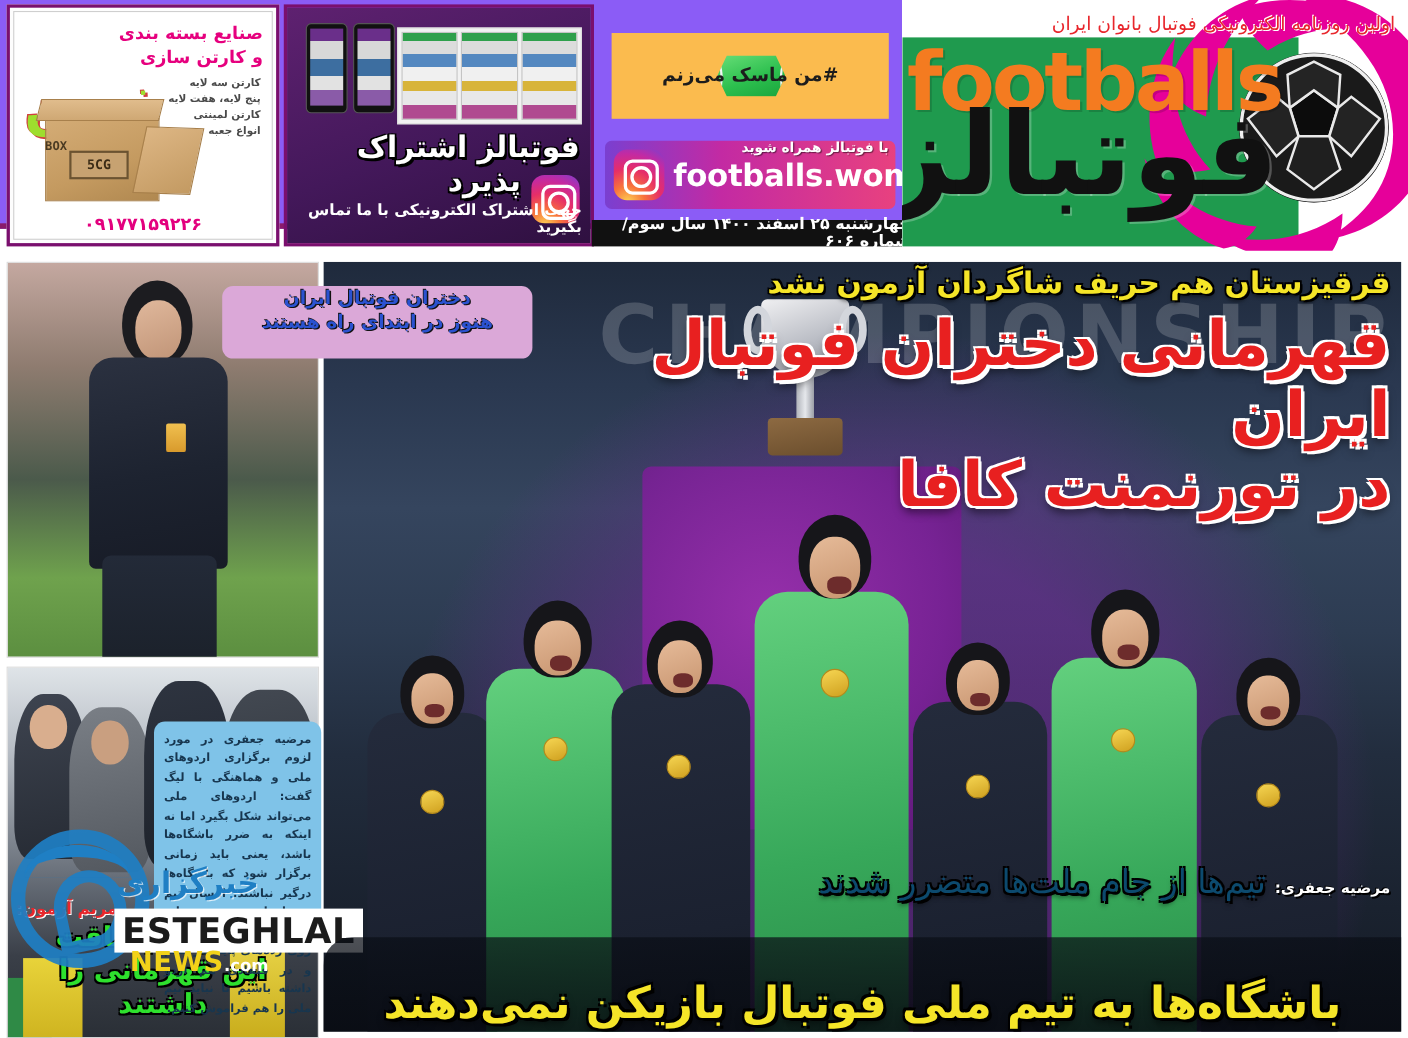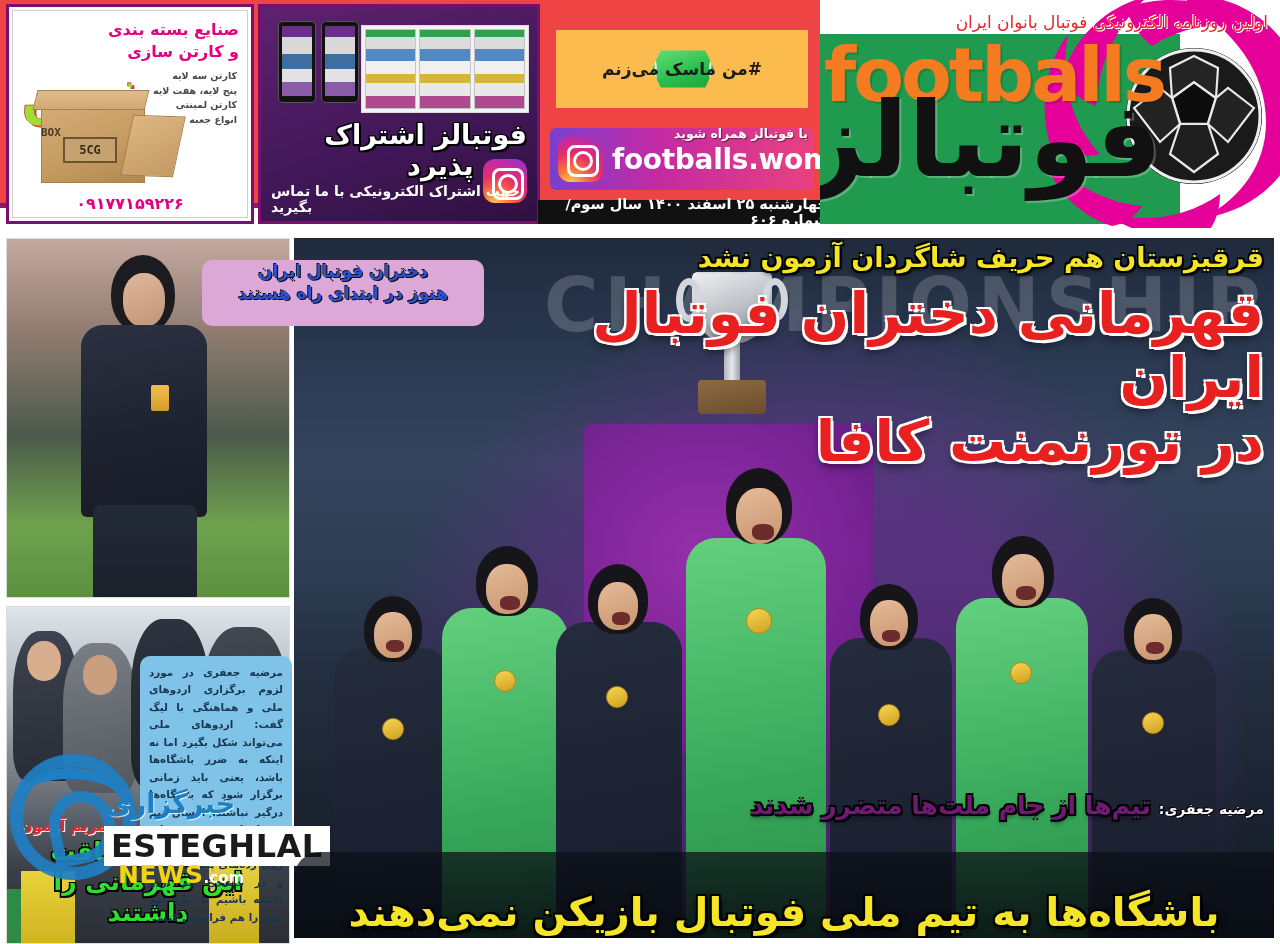--- a/index.html
+++ b/index.html
@@ -20,21 +20,21 @@
     position: relative;
     background: #ffffff;
   }
 
   
   .masthead {
     position: absolute;
     top: 0; left: 0;
     width: 1280px;
     height: 208px;
-    background: #ef4444;
+    background: #8b5cf6;
     border-bottom: 5px solid #8a1b6b;
   }
 
   
   .ad-box {
     position: absolute;
     top: 4px; left: 6px;
     width: 248px; height: 220px;
     background: #fdfdfd;
     border: 3px solid #7a0f6e;
@@ -206,21 +206,21 @@
   .ad-sub-handle {
     color: #e8262c;
     font-size: 30px;
     font-weight: bold;
     direction: ltr;
     letter-spacing: -0.5px;
   }
   .ad-sub-handle .dot { color: #f0f0f0; }
   .ad-sub-foot {
     position: absolute; bottom: 6px; right: 8px; left: 10px;
-    text-align: left;
+    text-align: right;
     color: #ffffff;
     font-size: 14px;
     direction: rtl;
     font-weight: bold;
   }
 
   
   .mask-banner {
     position: absolute;
     top: 30px; left: 556px;
@@ -656,23 +656,23 @@
     z-index: 20;
   }
   .sh2-label {
     color: #ffffff;
     font-size: 14px;
     font-weight: bold;
     direction: rtl;
     text-shadow: 1.4px 1.4px 0 #000, -1px -1px 0 #000;
   }
   .sh2-text {
-    color: #701a75;
-    font-size: 25px;
-    font-weight: bold;
+    color: #0c4a6e;
+    font-size: 30px;
+    font-weight: normal;
     direction: rtl;
     white-space: nowrap;
     text-shadow: 2.2px 2.2px 0 #000, -1.6px -1.6px 0 #000, 1.6px -1.6px 0 #000, -1.6px 1.6px 0 #000, 0 3px 5px rgba(0,0,0,.6);
   }
 
   .bottom-bar {
     position: absolute;
     left: 0; bottom: 0;
     width: 980px; height: 86px;
     background: linear-gradient(180deg, rgba(10,14,22,.72) 0%, rgba(8,11,18,.86) 100%);

